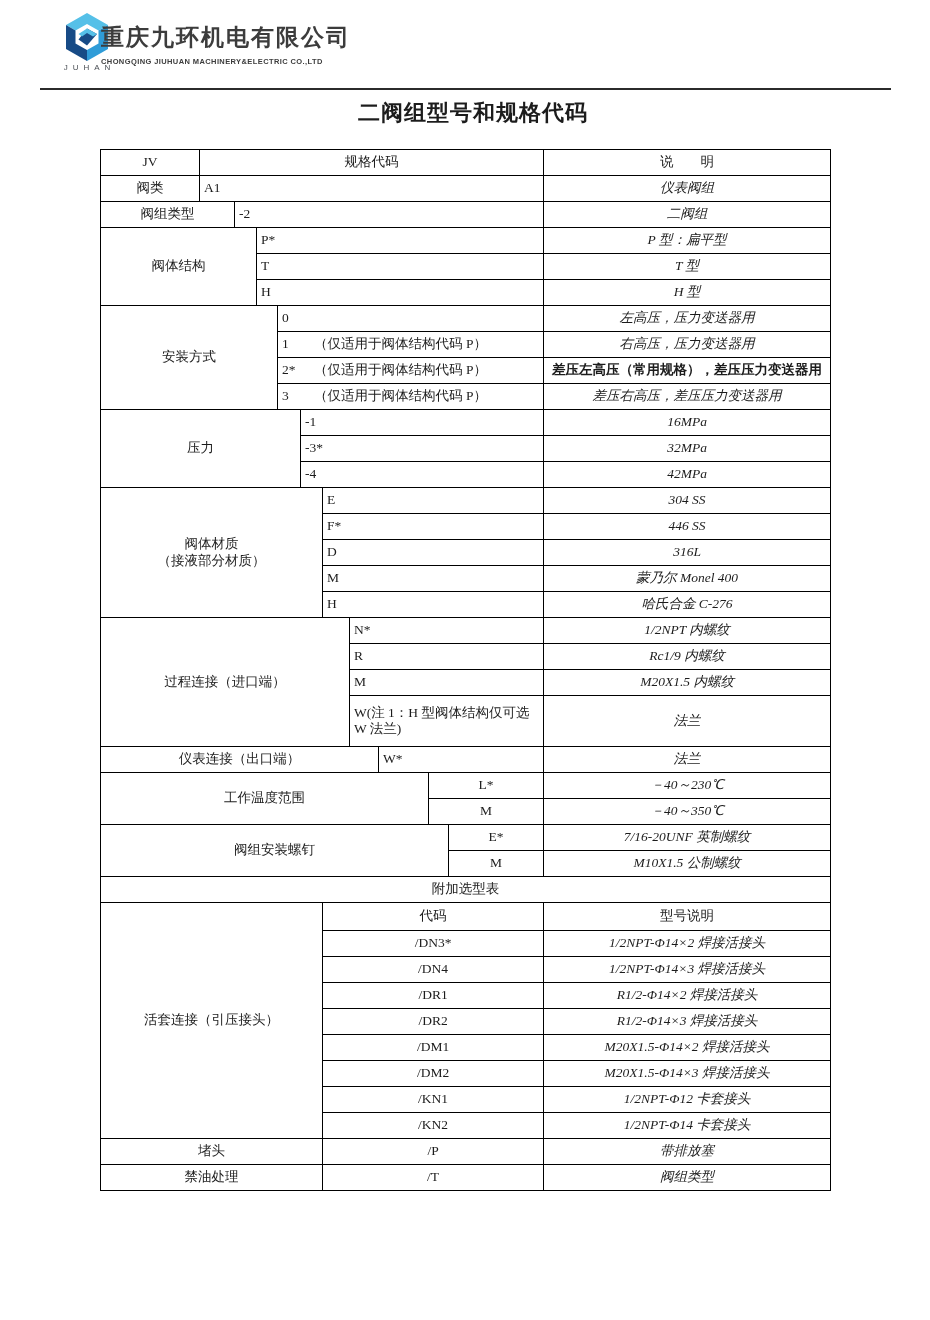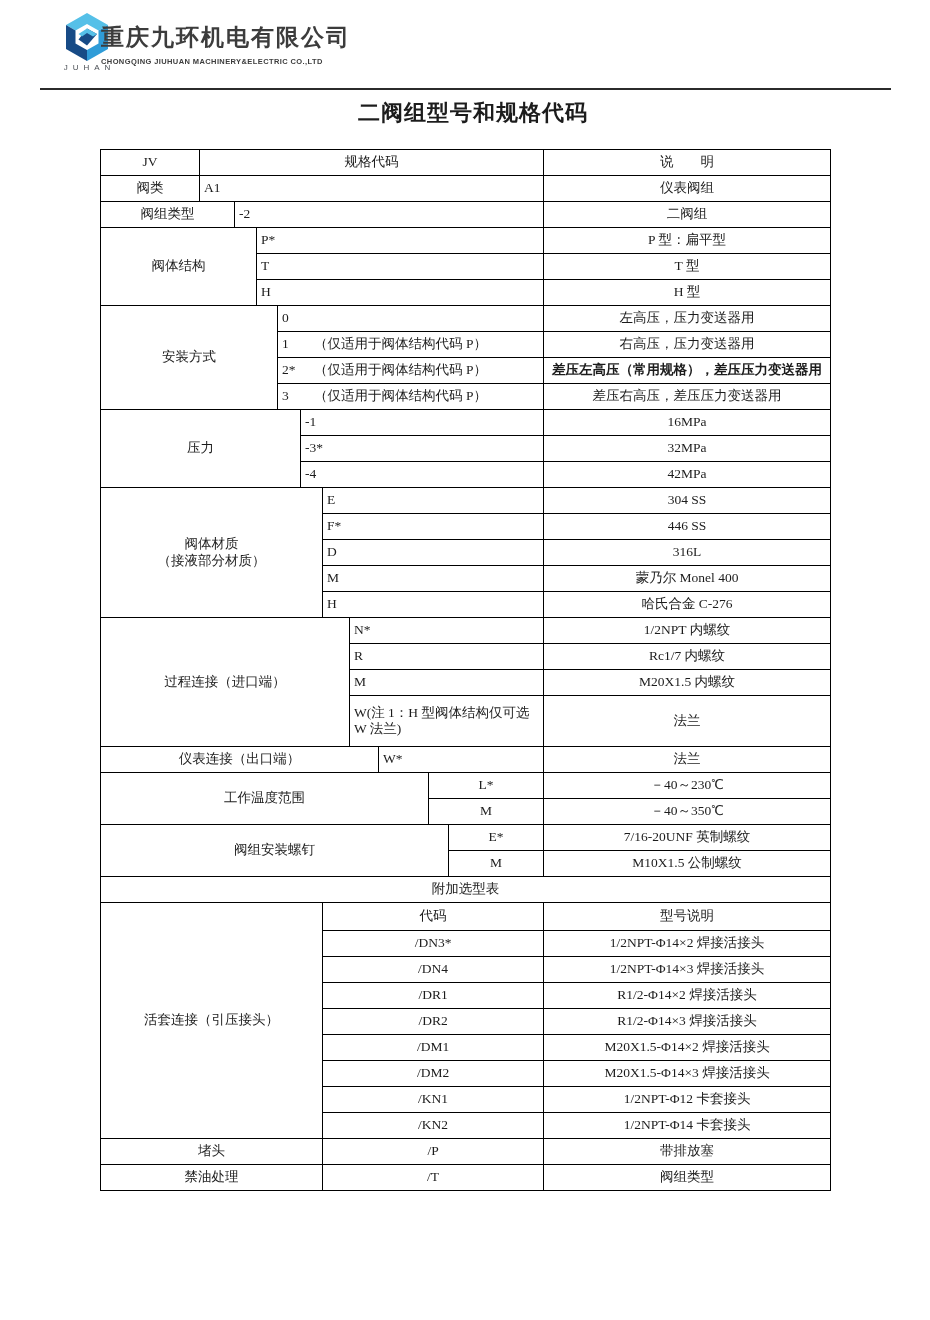--- a/index.html
+++ b/index.html
@@ -46,21 +46,21 @@
   table.spec td{
     border:1px solid #000;
     font-size:13.5px;line-height:1.2;
     padding:0 4px;height:25px;
     overflow:hidden;
   }
   tr.tall td{height:50px;}
   tr.hdr2 td{height:27px;}
   td.ctr{text-align:center;}
   td.code{text-align:left;padding-left:7px;font-size:13px;}
-  td.desc{text-align:center;}
+  td.desc{text-align:center;font-style:italic;}
   td.big{font-size:16px;text-align:center;}
   td.bold-sm{font-weight:bold;font-size:12px;font-family:"Liberation Sans",sans-serif;text-align:center;}
   .code-k{display:inline-block;min-width:32px;}
   .two-line{line-height:1.3;}
 </style>
 </head>
 <body>
 
 <div class="page-header">
   <div class="logo-block">
@@ -197,21 +197,21 @@
     <td class="desc">哈氏合金 C-276</td>
   </tr>
 
   <tr>
     <td class="ctr" colspan="7" rowspan="4">过程连接（进口端）</td>
     <td class="code" colspan="4">N*</td>
     <td class="desc">1/2NPT 内螺纹</td>
   </tr>
   <tr>
     <td class="code" colspan="4">R</td>
-    <td class="desc">Rc1/7 内螺纹</td>
+    <td class="desc">Rc1/9 内螺纹</td>
   </tr>
   <tr>
     <td class="code" colspan="4">M</td>
     <td class="desc">M20X1.5 内螺纹</td>
   </tr>
   <tr class="tall">
     <td class="code two-line" colspan="4">W(注 1：H 型阀体结构仅可选 W 法兰)</td>
     <td class="desc">法兰</td>
   </tr>
 

